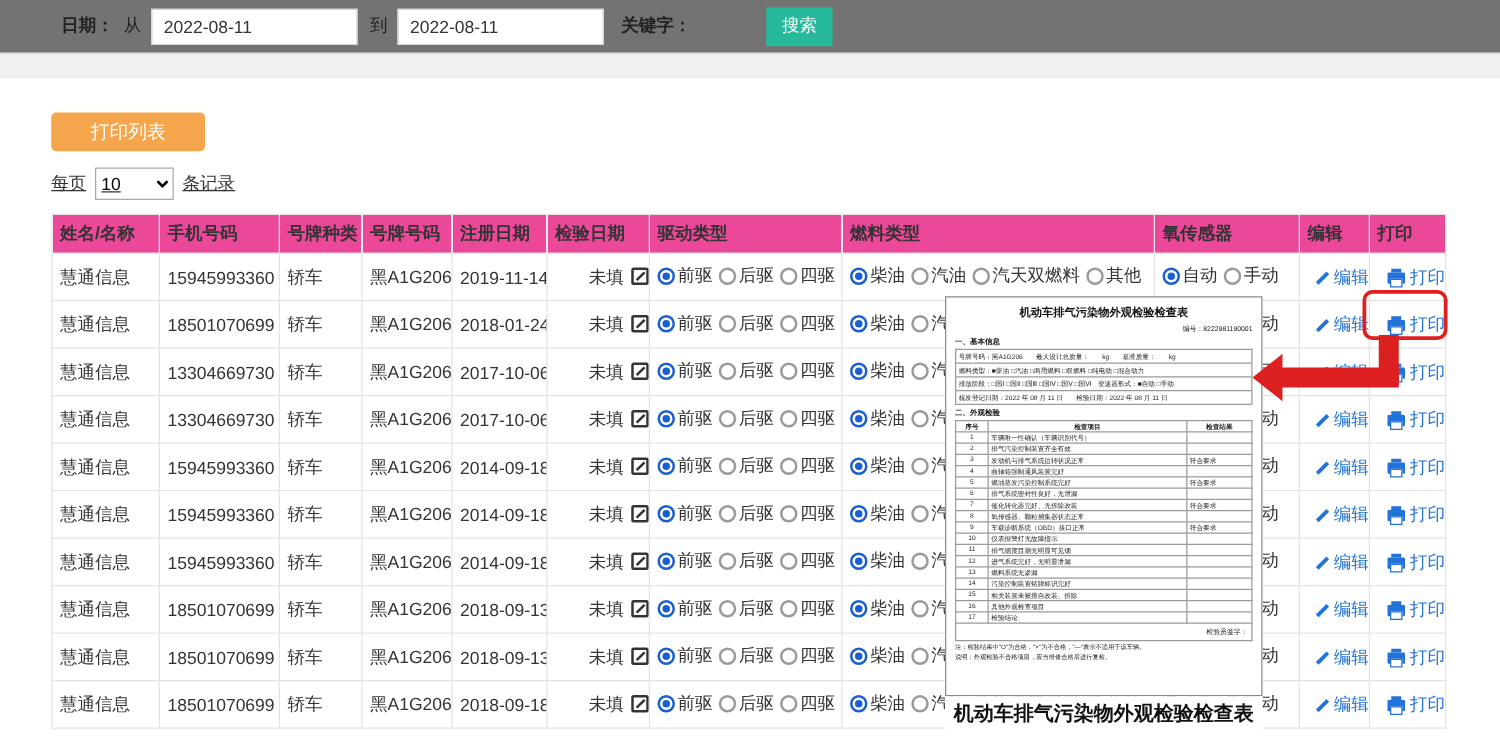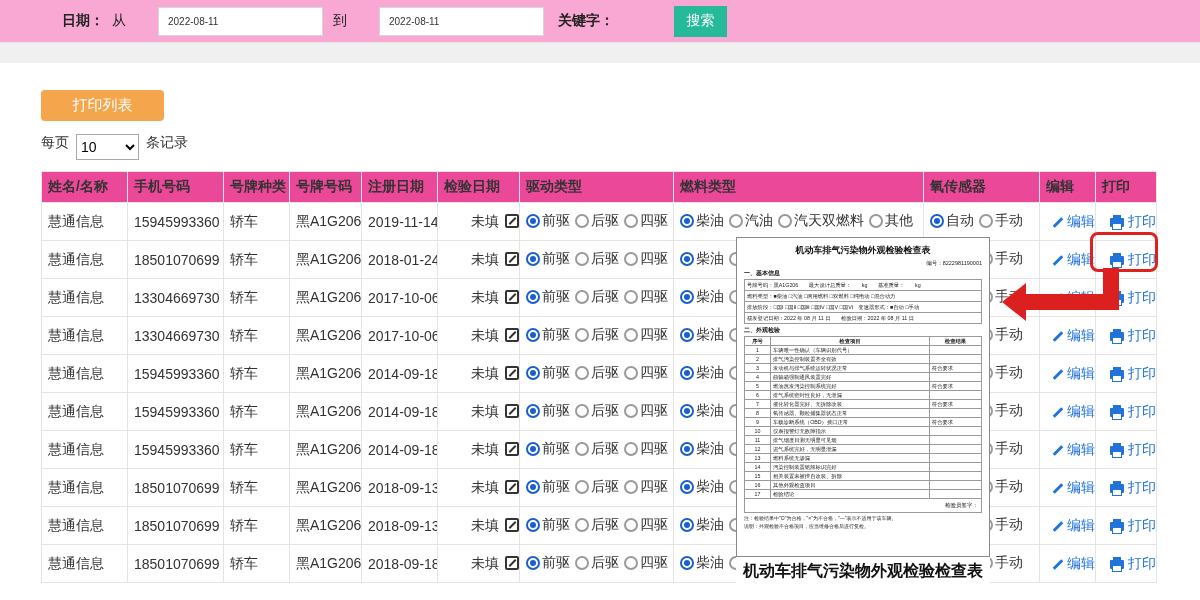--- a/index.html
+++ b/index.html
@@ -4,44 +4,44 @@
 <style>
   * { box-sizing: border-box; }
   html,body { margin:0; padding:0; }
   body {
     width:1200px; height:600px; position:relative; overflow:hidden;
     background:#fff; font-family:"Liberation Sans","DejaVu Sans",sans-serif;
     color:#333; font-size:14px;
   }
   
   .topbar {
-    height:43px; background:#f9a8d4; border-bottom:1px solid #e6e6e6;
-    display:flex; align-items:center; padding-left:62px;
+    height:43px; background:#737373; border-bottom:1px solid #e6e6e6;
+    display:flex; align-items:center; padding-left:49px;
   }
   .flabel { font-weight:bold; color:#222; margin-right:8px; }
   .sublabel { color:#222; margin-right:8px; }
   .tinput {
     width:165px; height:29px; border:1px solid #d6d6d6; padding:0 9px;
-    font-size:10px; color:#333; font-family:inherit; outline:none;margin-left:24px;
+    font-size:14px; color:#333; font-family:inherit; outline:none;
   }
   .tinput::placeholder { color:#b0b0b0; }
   .gap10 { width:10px; } .gap14 { width:14px; }
   .search-btn {
     width:53px; height:31px; background:#26b99a; color:#fff; border:none;
     font-size:14px; margin-left:52px; cursor:pointer; font-family:inherit;
   }
   
   .strip { height:20px; background:#f0f0f0; }
   
   .content { padding:27px 42px 0 41px; }
   .print-list-btn {
     width:123px; height:31px; background:#f5a54b; color:#fff; border:none;
     border-radius:4px; font-size:15px; cursor:pointer; font-family:inherit;
   }
-  .perpage { margin-top:13px; display:flex; align-items:flex-start; color:#333; }
+  .perpage { margin-top:13px; display:flex; align-items:center; color:#333;text-decoration:underline; }
   .perpage select {
     width:63px; height:26px; border:1px solid #a9a9a9; margin:0 7px;
     font-size:14px; font-family:inherit; background:#fff;
   }
   
   table.records { border-collapse:collapse; table-layout:fixed; width:1115px; margin-top:11px; }
   .records th, .records td {
     border:1px solid #e4e4e4; text-align:left; padding:0 6px;
     white-space:nowrap; overflow:hidden; font-size:14px; color:#333;
   }
@@ -73,21 +73,21 @@
   .pencil-icon { display:inline-block; width:12px; height:12px; position:relative; margin-right:3px; flex:none; }
   .pencil-icon::before {
     content:""; position:absolute; left:0; top:5px; width:12px; height:3px;
     background:#2273d9; transform:rotate(-45deg);
   }
   .print-icon { position:relative; display:inline-block; width:14px; height:9px;
     background:#2273d9; border-radius:1px; margin-right:4px; margin-top:1px; flex:none; }
   .print-icon::before { content:""; position:absolute; left:3px; top:-3px; width:8px; height:3px; background:#2273d9; }
   .print-icon::after { content:""; position:absolute; left:2px; top:5px; width:8px; height:5px; background:#fff; border:1px solid #2273d9; }
   
-  .preview { position:absolute; left:736px; top:237px; width:254px; z-index:5; }
+  .preview { position:absolute; left:756px; top:237px; width:254px; z-index:5; }
   .sheet {
     height:320px; background:#fff; border:1px solid #8a8a8a;
     padding:5px 7px; overflow:hidden;
   }
   .doc-title { text-align:center; font-size:9px; font-weight:bold; color:#111; margin:1px 0 3px; white-space:nowrap; }
   .doc-number { text-align:right; font-size:5.5px; color:#222; margin-bottom:2px; }
   .doc-section { font-size:6px; font-weight:bold; color:#111; margin:2px 0 1px; }
   .doc-basic { border:1px solid #9a9a9a; border-bottom:none; }
   .doc-basic .brow {
     border-bottom:1px solid #9a9a9a; font-size:5.3px; color:#222;

